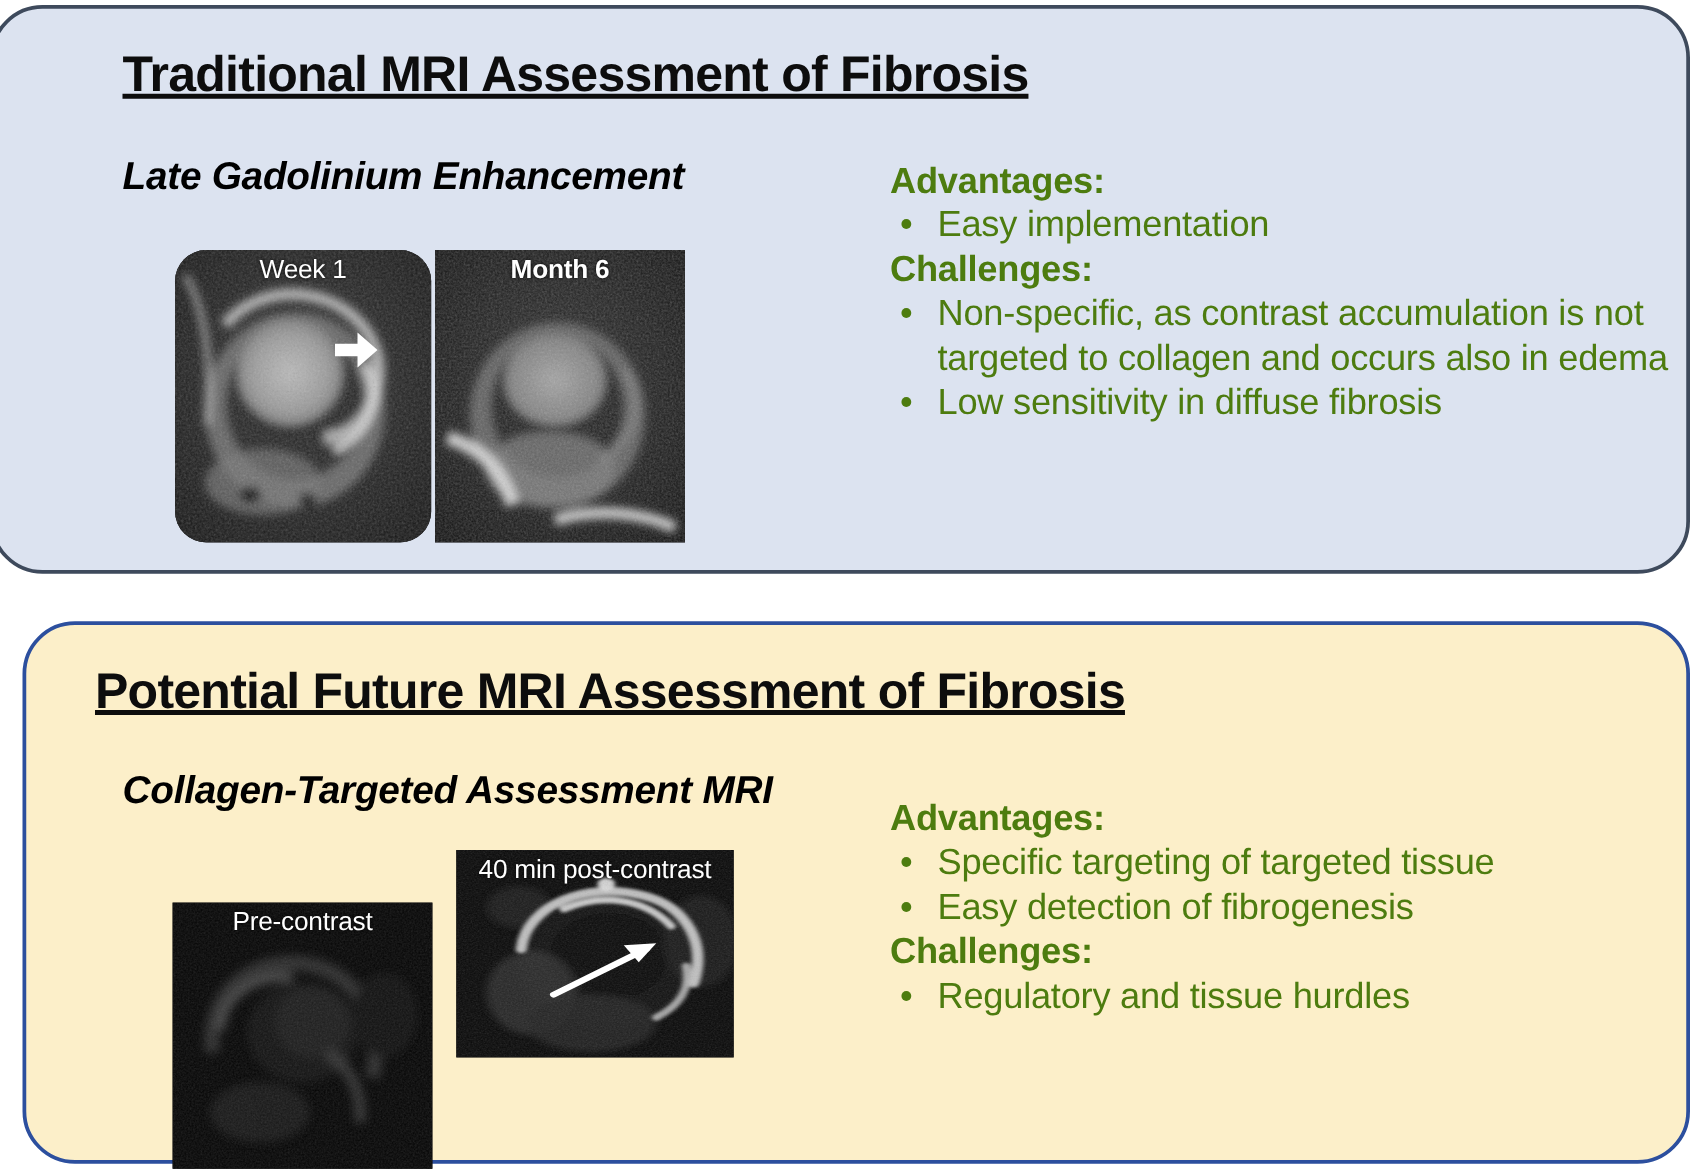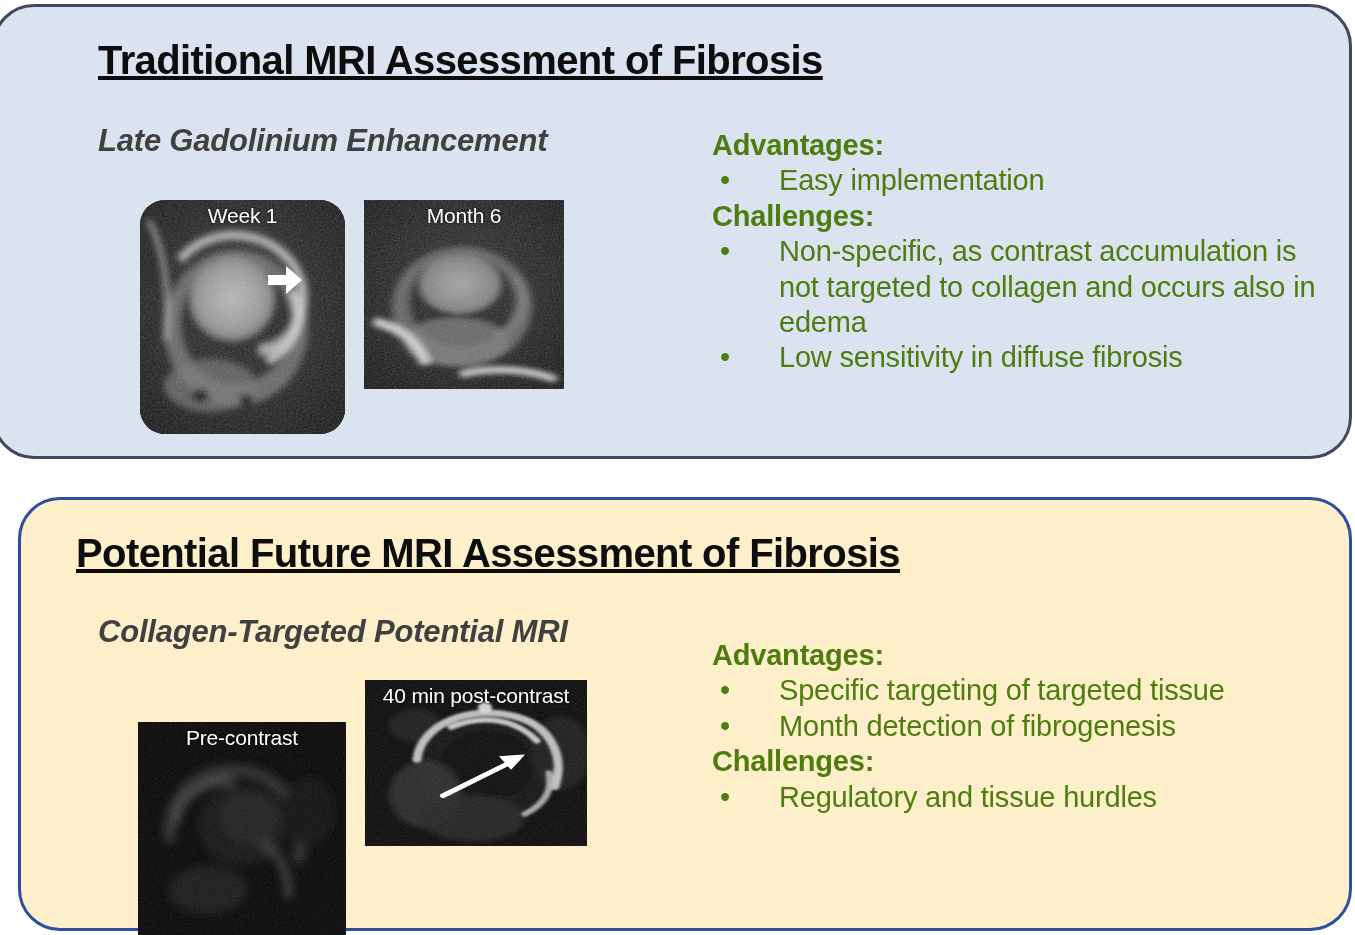--- a/index.html
+++ b/index.html
@@ -46,21 +46,21 @@
     font-size: 40px;
     letter-spacing: -0.6px;
     white-space: nowrap;
     font-stretch: condensed;
     text-decoration: underline;
   }
   .panel-subtitle {
     position: absolute;
     font-weight: bold;
     font-style: italic;
-    color: #404040;
+    color: #000000;
     font-size: 31px;
     letter-spacing: -0.2px;
     white-space: nowrap;
   }
   #title-traditional { left: 98px; top: 38px; }
   #subtitle-lge      { left: 98px; top: 123px; }
   #title-future      { left: 76px; top: 531px; }
   #subtitle-cmri     { left: 98px; top: 614px; }
 
   
@@ -88,21 +88,20 @@
     font-size: 29px;
     line-height: 1.22;
     text-align: left;
     padding-left: 8px;
     box-sizing: border-box;
   }
   .bullet-text {
     font-size: 29px;
     line-height: 1.22;
     letter-spacing: -0.2px;
-    margin-left: 29px;
   }
 
   
   .mri-tile {
     position: absolute;
     overflow: hidden;
     background: #0a0a0a;
   }
   .mri-caption {
     position: absolute;
@@ -113,21 +112,21 @@
     color: #ffffff;
     font-size: 21px;
     letter-spacing: -0.2px;
     z-index: 8;
     text-shadow: 0 0 3px rgba(0,0,0,0.9);
     white-space: nowrap;
   }
   .mri-caption.shift-left { text-align: center; }
 
   #tile-week1   { left: 140px; top: 200px; width: 205px; height: 234px; border-radius: 25px; }
-  #tile-month6  { left: 364px; top: 200px; width: 200px; height: 189px; }
+  #tile-month6  { left: 348px; top: 200px; width: 200px; height: 234px; font-weight: bold; }
   #tile-pre     { left: 138px; top: 680px; width: 208px; height: 218px; margin-top: 42px; }
   #tile-post    { left: 365px; top: 680px; width: 222px; height: 166px; }
 
   .mri-svg { display: block; width: 100%; height: 100%; }
 </style>
 </head>
 <body>
 
 <div class="panel" id="panel-traditional"></div>
 
@@ -229,21 +228,21 @@
   <div class="bullet-row">
     <span class="bullet-dot">•</span>
     <span class="bullet-text">Low sensitivity in diffuse fibrosis</span>
   </div>
 </div>
 
 <div class="panel" id="panel-future"></div>
 
 <div class="panel-title" id="title-future">Potential Future MRI Assessment of Fibrosis</div>
 
-<div class="panel-subtitle" id="subtitle-cmri">Collagen-Targeted Potential MRI</div>
+<div class="panel-subtitle" id="subtitle-cmri">Collagen-Targeted Assessment MRI</div>
 
 <div class="mri-tile" id="tile-pre">
   <svg class="mri-svg" viewBox="0 0 208 218" preserveAspectRatio="none">
     <defs>
       <filter id="blurA3">
           <feGaussianBlur stdDeviation="4"></feGaussianBlur>
         </filter>
       <filter id="noise3">
         <feTurbulence type="fractalNoise" baseFrequency="0.7" numOctaves="4" seed="3"></feTurbulence>
         <feColorMatrix type="saturate" values="0"></feColorMatrix>
@@ -307,20 +306,20 @@
 </div>
 
 <div class="info-block" id="info-future">
   <div class="info-heading">Advantages:</div>
   <div class="bullet-row">
     <span class="bullet-dot">•</span>
     <span class="bullet-text">Specific targeting of targeted tissue</span>
   </div>
   <div class="bullet-row">
     <span class="bullet-dot">•</span>
-    <span class="bullet-text">Month detection of fibrogenesis</span>
+    <span class="bullet-text">Easy detection of fibrogenesis</span>
   </div>
   <div class="info-heading">Challenges:</div>
   <div class="bullet-row">
     <span class="bullet-dot">•</span>
     <span class="bullet-text">Regulatory and tissue hurdles</span>
   </div>
 </div>
 
 </body></html>

